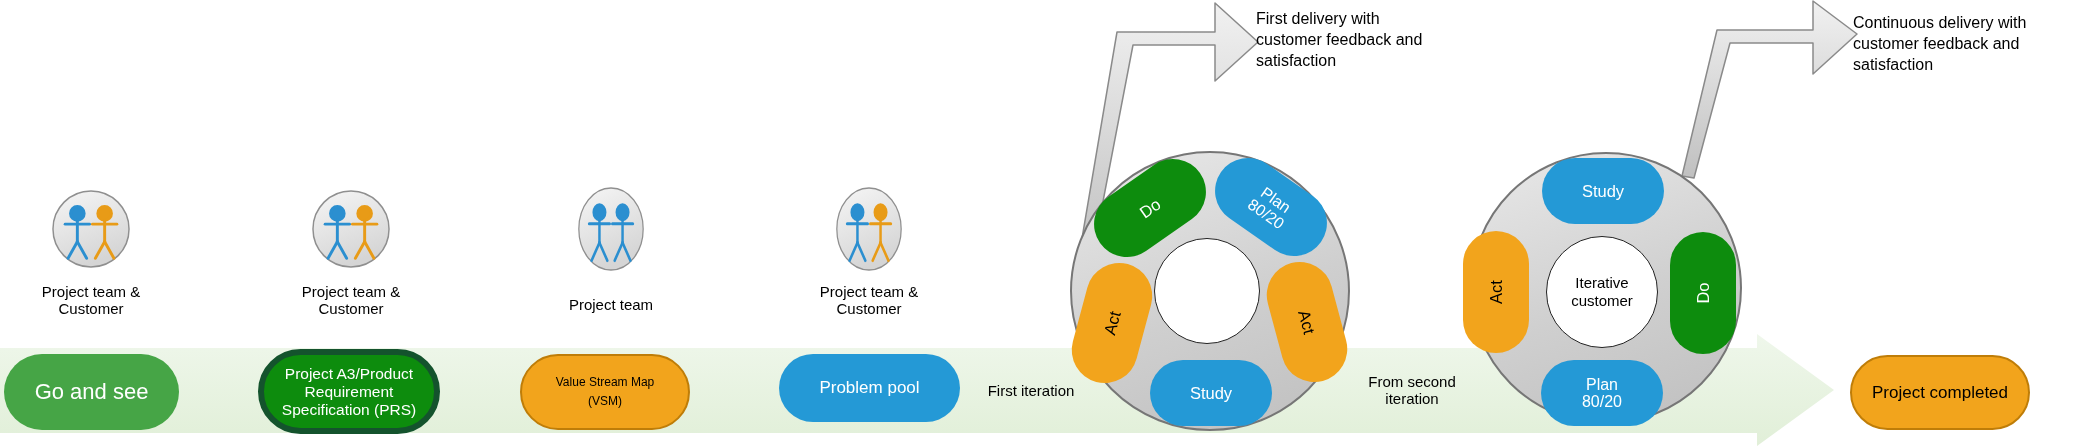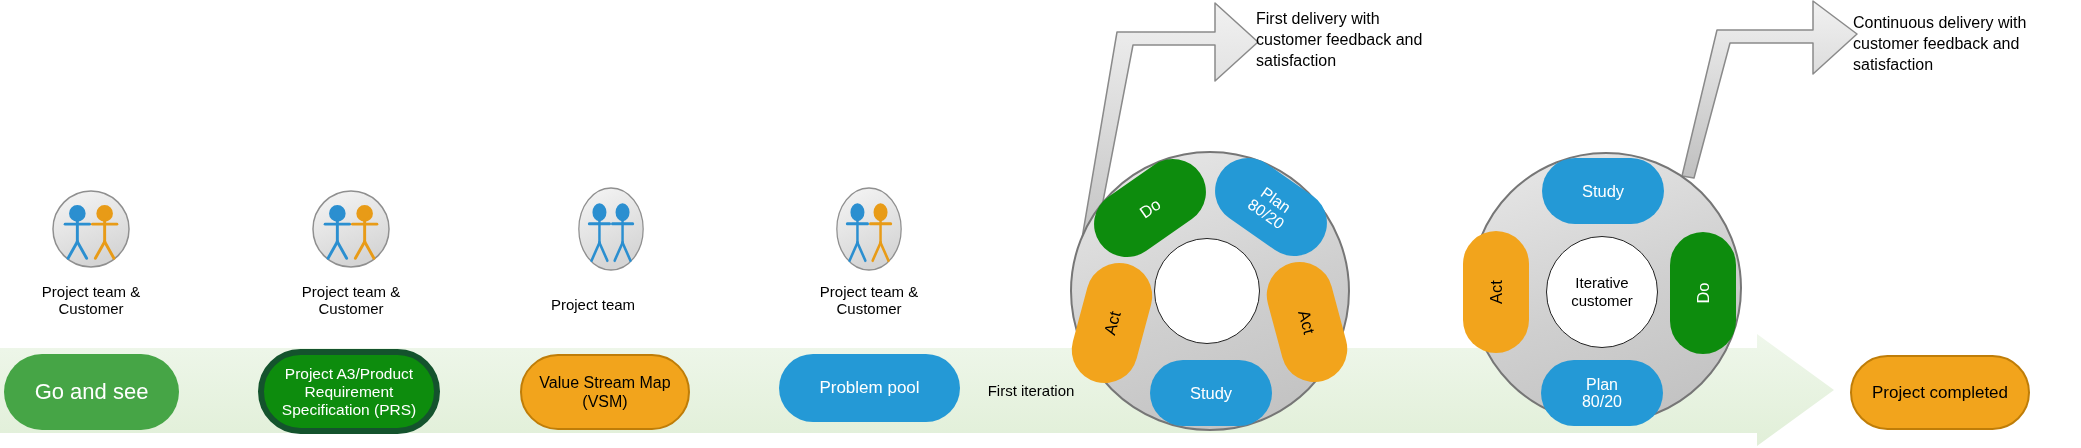--- a/index.html
+++ b/index.html
@@ -117,22 +117,22 @@
       </g>
       <g stroke="var(--person-blue)" stroke-width="3" stroke-linecap="round" fill="var(--person-blue)">
         <circle cx="54" cy="24" r="7"></circle>
           <line x1="41.5" y1="35" x2="66.5" y2="35"></line>
         <line x1="54" y1="32" x2="54" y2="53"></line>
           <line x1="54" y1="53" x2="44.5" y2="70"></line>
           <line x1="54" y1="53" x2="63.5" y2="70"></line>
       </g>
     </svg>
   </div>
-  <div class="abs actor-label prewrap" style="left:508px;top:296px;width:170px;">Project team</div>
-  <div class="abs pill orange prewrap" style="left:520px;top:354px;width:170px;height:76px;border-radius:38px;font-size:16px;line-height:19px;">Value Stream Map
+  <div class="abs actor-label prewrap" style="left:526px;top:296px;width:170px;">Project team</div>
+  <div class="abs pill orange prewrap" style="left:520px;top:354px;width:170px;height:76px;border-radius:38px;font-size:12px;line-height:19px;">Value Stream Map
 (VSM)</div>
 
   <div class="abs actor-icon" style="left:836px;top:187px;">
     <svg width="66" height="84" viewBox="0 0 80 80" preserveAspectRatio="none">
       <ellipse cx="40" cy="40" rx="39" ry="39" fill="url(#iconGrad)" stroke="#8f8f8f" stroke-width="1.5"></ellipse>
       <g stroke="var(--person-blue)" stroke-width="3" stroke-linecap="round" fill="var(--person-blue)">
         <circle cx="26" cy="24" r="7"></circle>
           <line x1="13.5" y1="35" x2="38.5" y2="35"></line>
         <line x1="26" y1="32" x2="26" y2="53"></line>
           <line x1="26" y1="53" x2="16.5" y2="70"></line>
@@ -145,20 +145,22 @@
           <line x1="54" y1="53" x2="44.5" y2="70"></line>
           <line x1="54" y1="53" x2="63.5" y2="70"></line>
       </g>
     </svg>
   </div>
   <div class="abs actor-label prewrap" style="left:784px;top:283px;width:170px;">Project team &amp;
 Customer</div>
   <div class="abs pill blue" style="left:779px;top:354px;width:181px;height:68px;border-radius:38px;font-size:17px;">Problem pool</div>
 
   <div class="abs band-text" style="left:961px;top:382px;width:140px;">First iteration</div>
+  <div class="abs band-text prewrap" style="left:1342px;top:373px;width:140px;">From second
+iteration</div>
 
   <div class="wheel" style="left:1070px;top:151px;width:280px;height:280px;"></div>
   <div class="wpill green" style="left:1089px;top:175px;transform:rotate(-35deg);">Do</div>
   <div class="wpill blue prewrap" style="left:1210px;top:174px;transform:rotate(35deg);font-size:16px;">Plan
 80/20</div>
   <div class="wpill orange" style="left:1051px;top:290px;transform:rotate(-75deg);">Act</div>
   <div class="wpill orange" style="left:1246px;top:289px;transform:rotate(75deg);">Act</div>
   <div class="wpill blue" style="left:1150px;top:360px;">Study</div>
   <div class="hole" style="left:1154px;top:238px;width:106px;height:106px;"></div>
 

